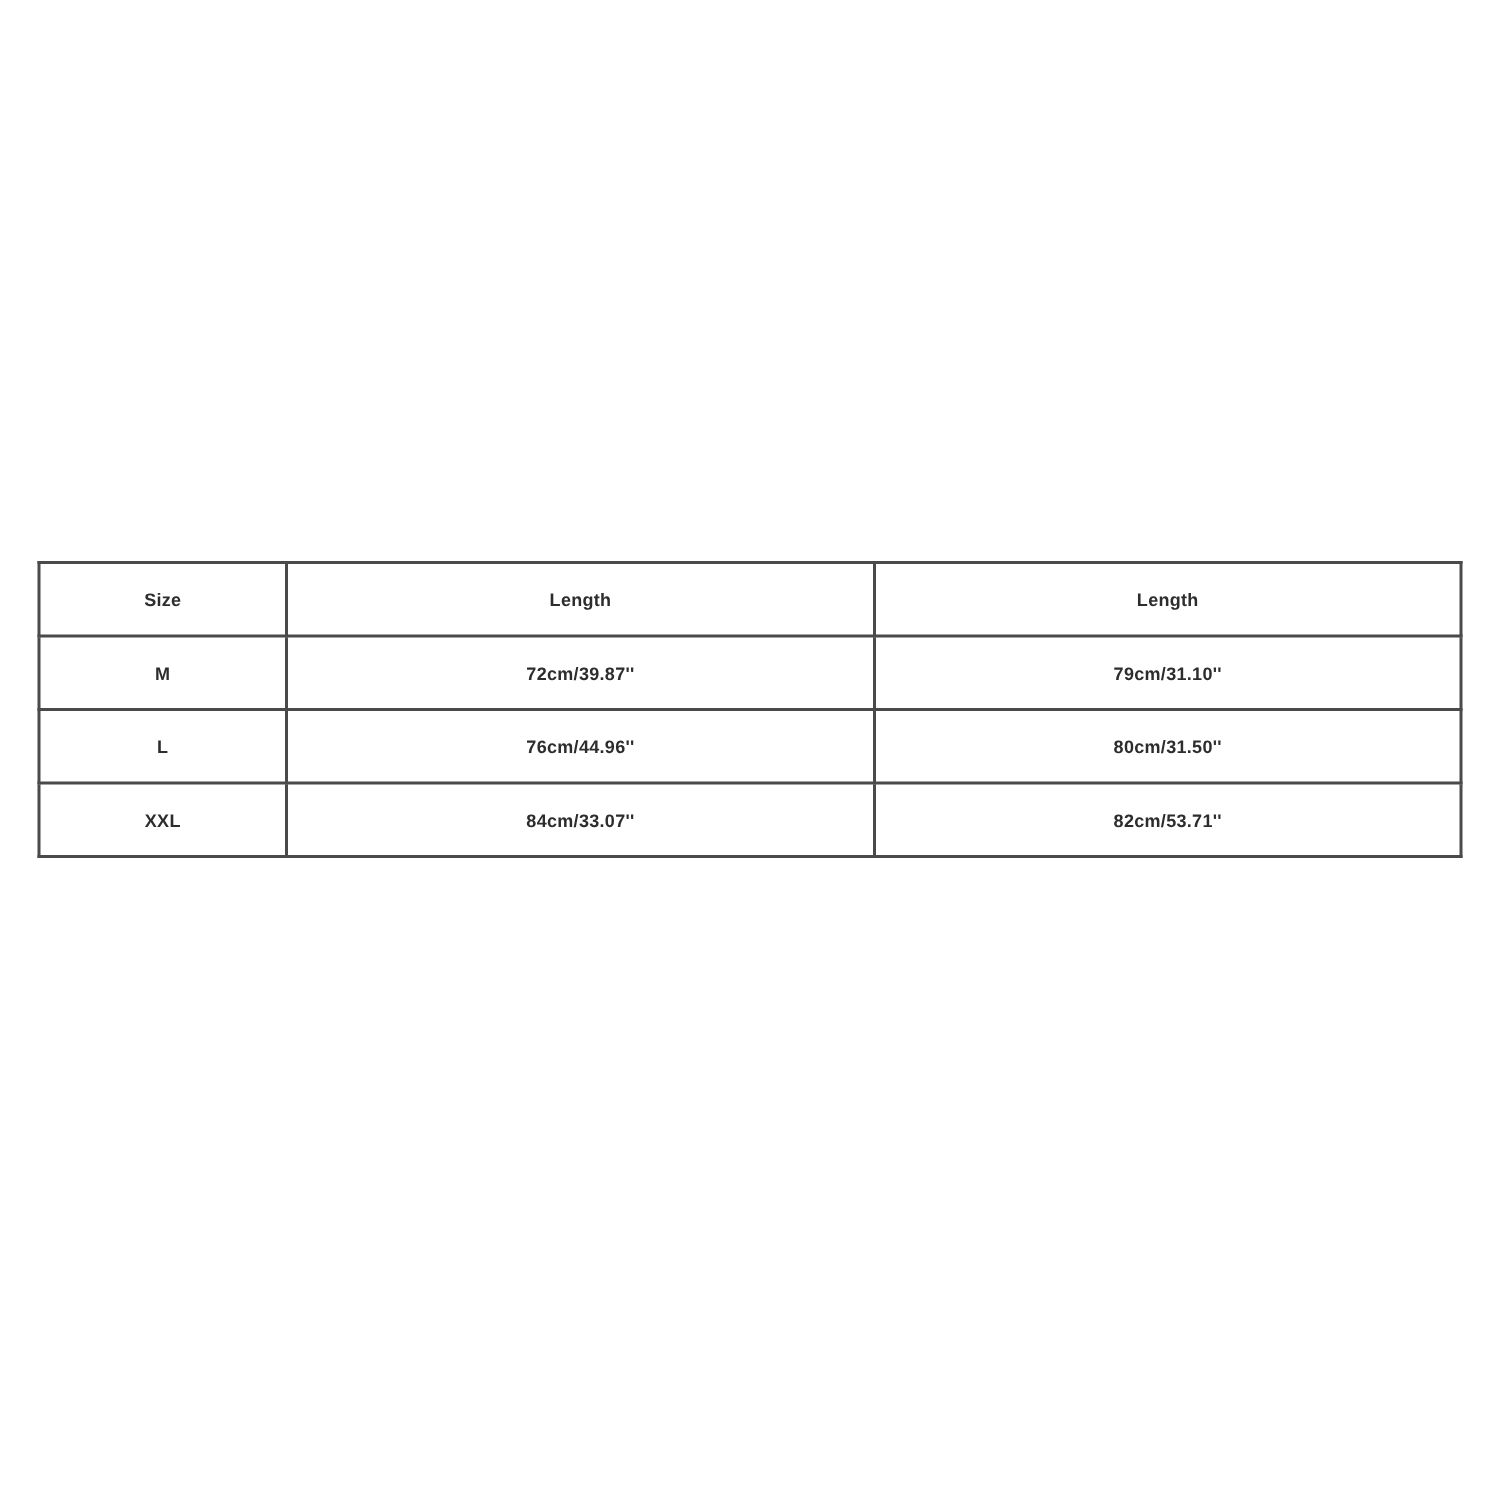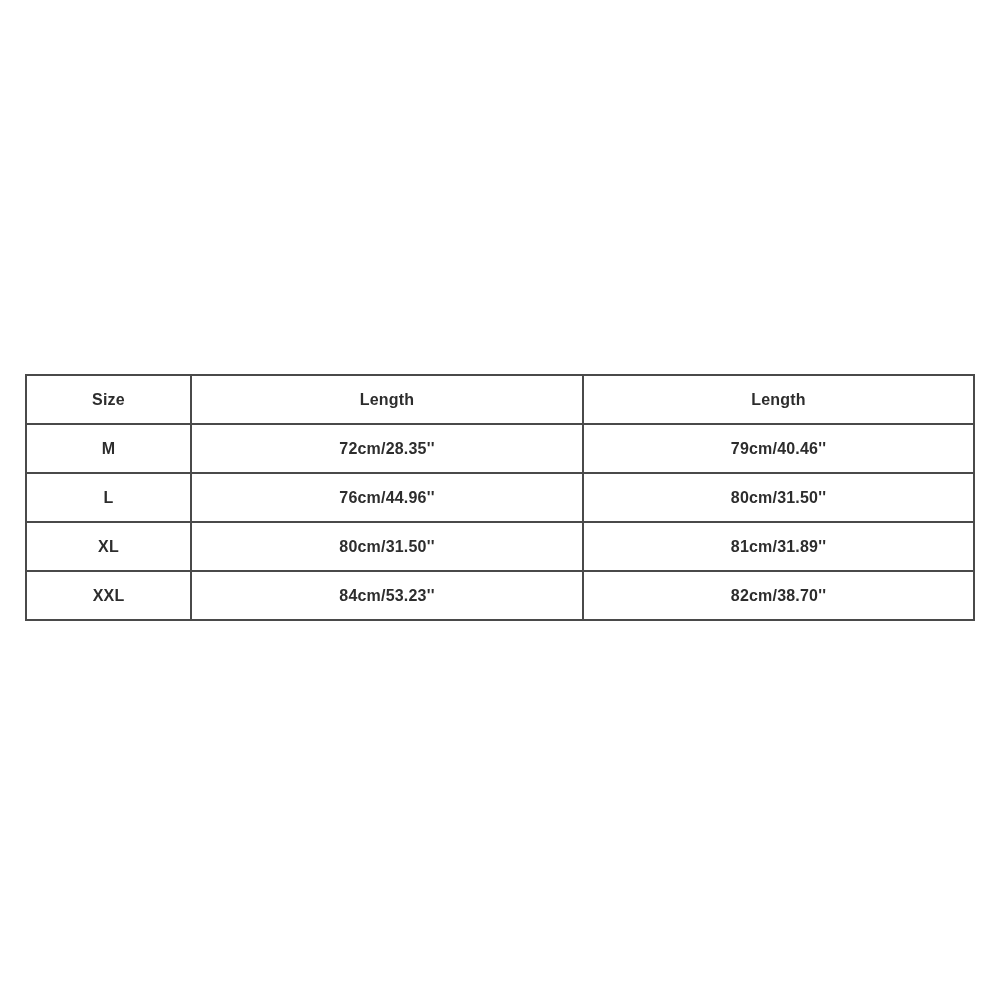--- a/index.html
+++ b/index.html
@@ -27,21 +27,21 @@
     width: 948px;
     border-collapse: collapse;
     table-layout: fixed;
   }
   .size-chart th,
   .size-chart td {
     border: 2px solid var(--border-color);
     height: 49px;
     text-align: center;
     vertical-align: middle;
-    font-size: 16px;
+    font-size: 12px;
     font-weight: bold;
     color: var(--text-color);
     background: #ffffff;
     padding: 0;
     letter-spacing: 0.2px;
     margin-top: 39px;
   }
   col.col-size   { width: 165px; }
   col.col-waist  { width: 392px; }
   col.col-length { width: 391px; }
@@ -59,33 +59,28 @@
     <thead>
       <tr>
         <th>Size</th>
         <th>Length</th>
         <th>Length</th>
       </tr>
     </thead>
     <tbody>
       <tr>
         <td>M</td>
-        <td>72cm/28.35''</td>
-        <td>79cm/40.46''</td>
+        <td>72cm/39.87''</td>
+        <td>79cm/31.10''</td>
       </tr>
       <tr>
         <td>L</td>
         <td>76cm/44.96''</td>
         <td>80cm/31.50''</td>
       </tr>
       <tr>
-        <td>XL</td>
-        <td>80cm/31.50''</td>
-        <td>81cm/31.89''</td>
-      </tr>
-      <tr>
         <td>XXL</td>
-        <td>84cm/53.23''</td>
-        <td>82cm/38.70''</td>
+        <td>84cm/33.07''</td>
+        <td>82cm/53.71''</td>
       </tr>
     </tbody>
   </table>
 </div>
 
 </body></html>

